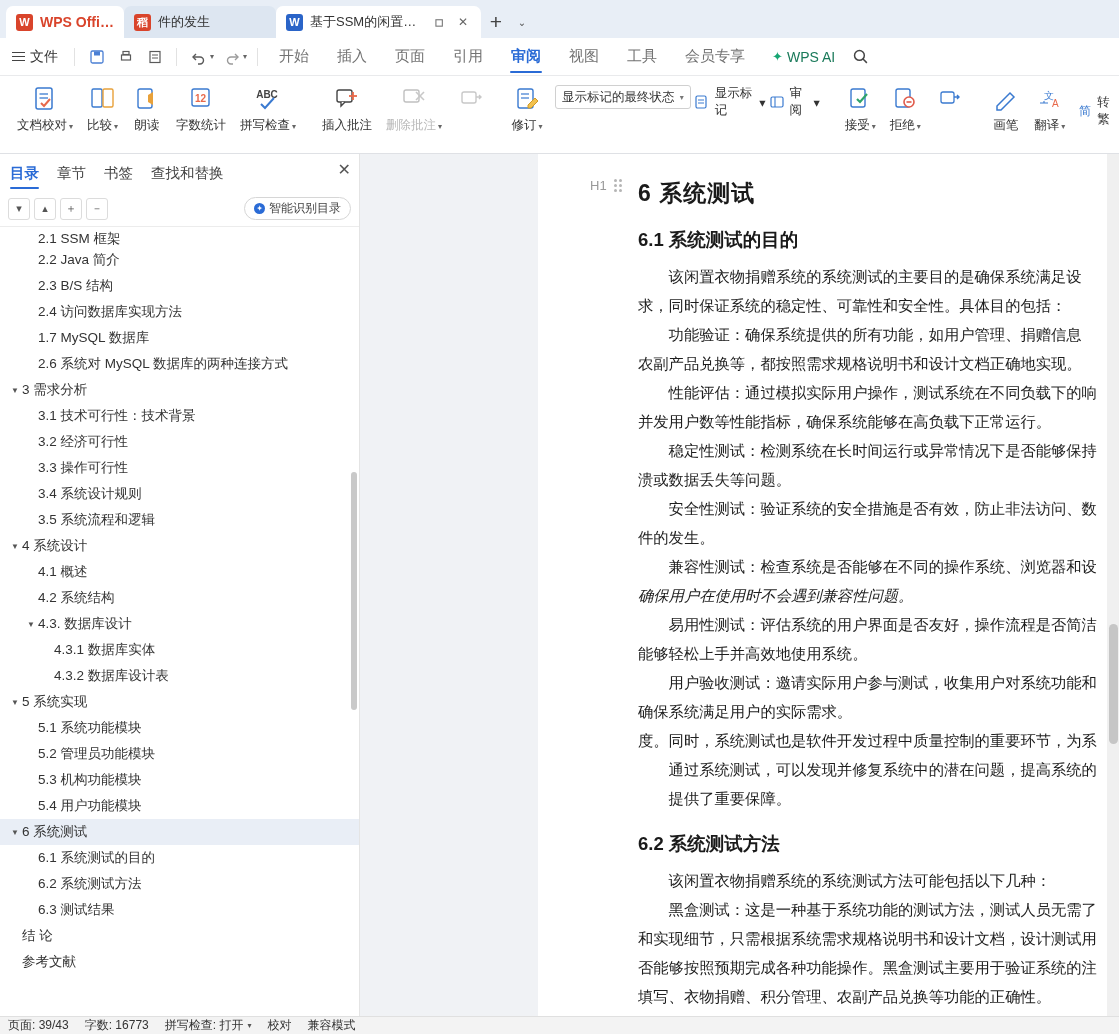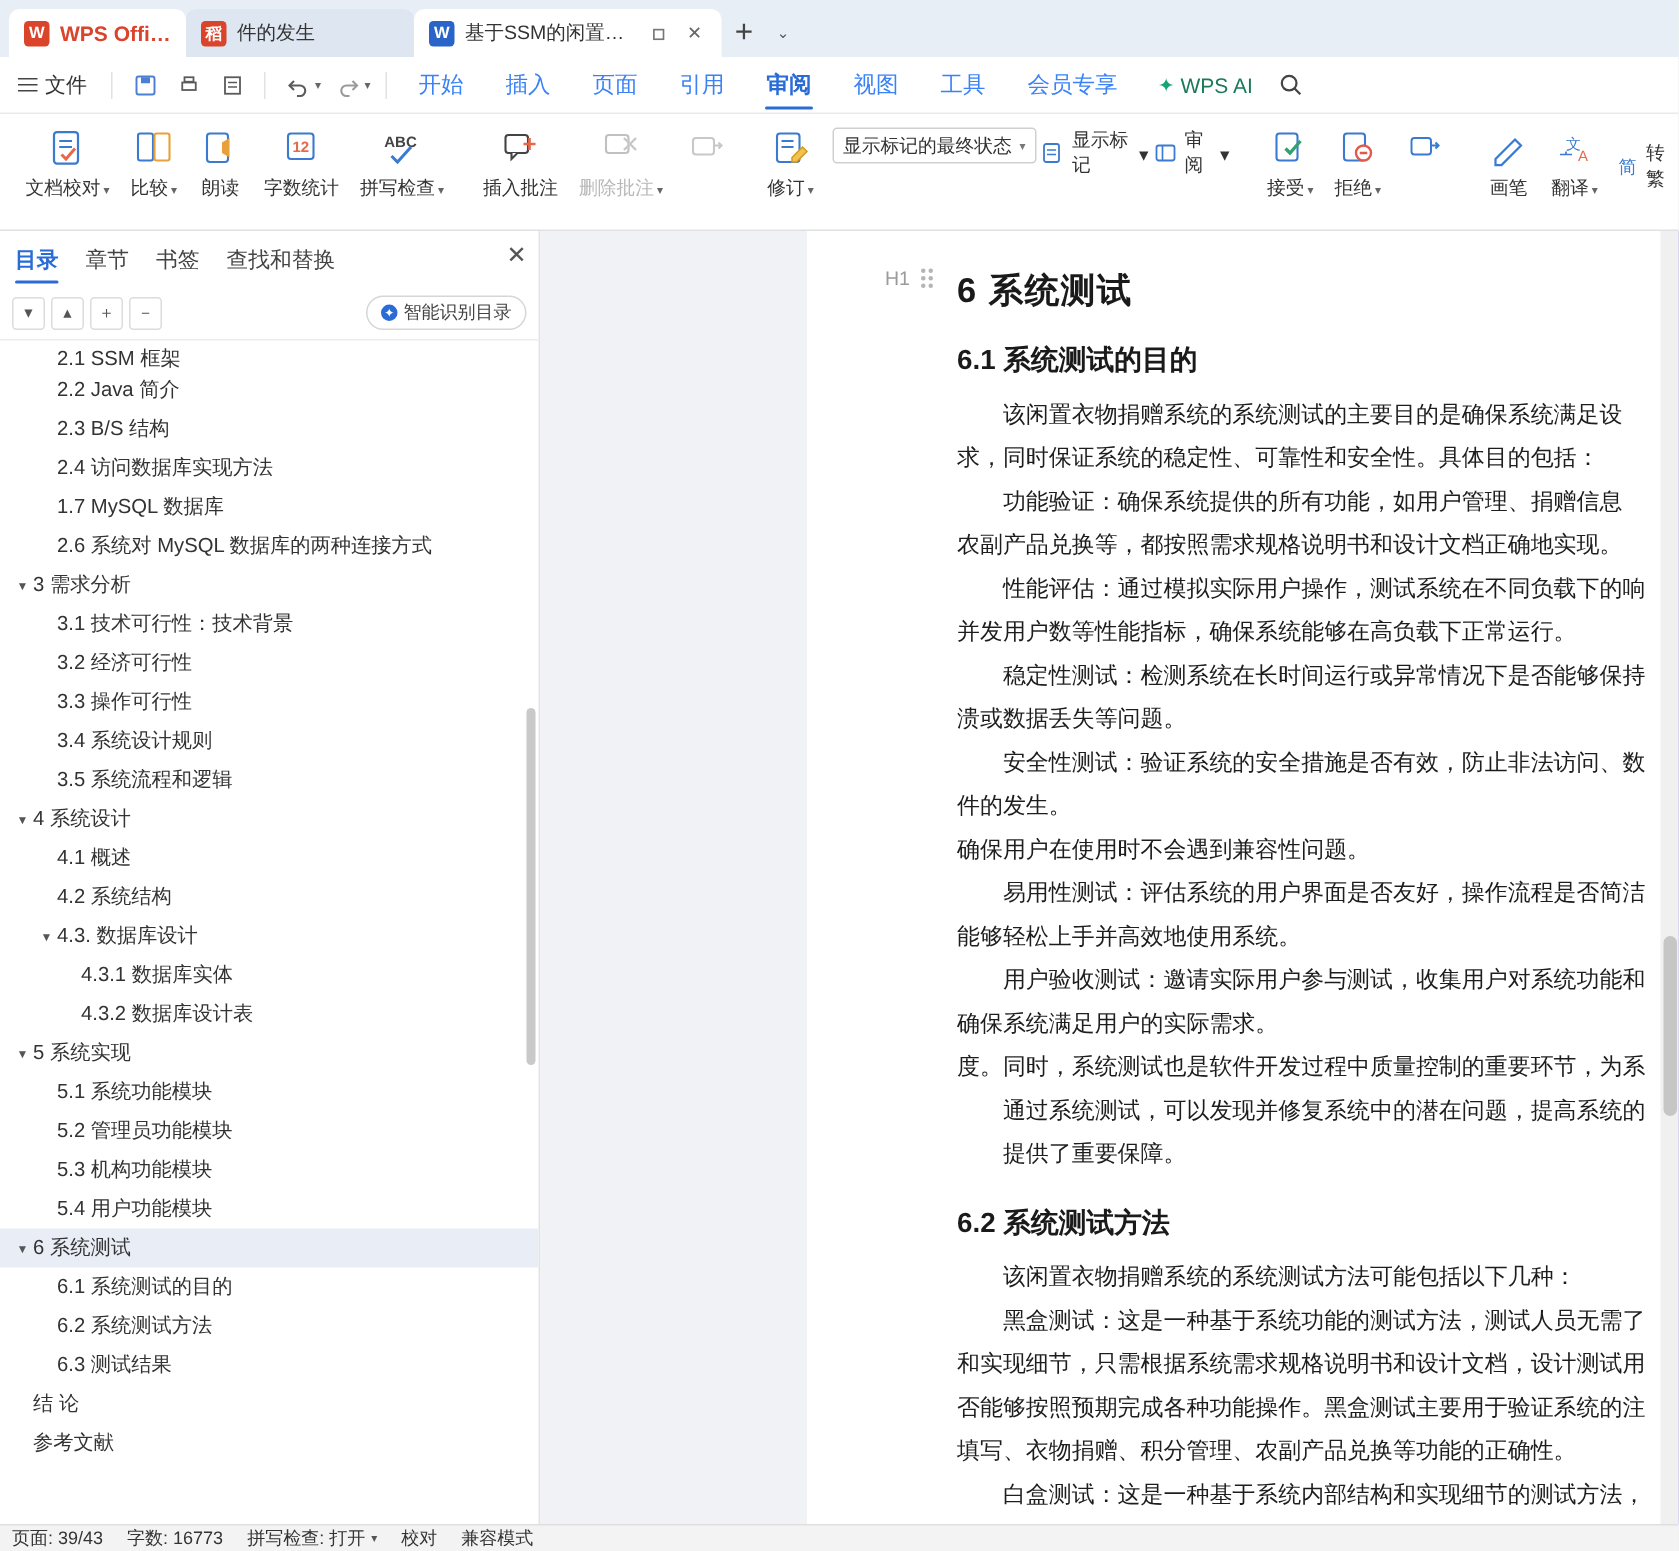--- a/index.html
+++ b/index.html
@@ -96,21 +96,21 @@
   .qicon {
     width: 27px; height: 26px;
     display: flex; align-items: center; justify-content: center;
     color: #5a5a5a;
   }
   .qicon svg { width: 16px; height: 16px; }
   .qcaret { font-size: 8px; color: #666; margin-left: -4px; margin-right: 2px;}
   .vdiv { width: 1px; height: 18px; background: #e2e2e2; margin: 0 6px; }
   .menuitem {
     font-size: 15px;
-    color: #3b82f6;
+    color: #737373;
     padding: 6px 13px;
     position: relative;
     white-space: nowrap;
   }
   .menuitem.sel { color: #2a6bd6; font-weight: bold; }
   .menuitem.sel::after {
     content: "";
     position: absolute;
     left: 12px; right: 12px; bottom: -1px;
     height: 2.5px; background: #2a6bd6; border-radius: 2px;
@@ -782,21 +782,22 @@
           <p class="docp" style="text-indent: 2em;">该闲置衣物捐赠系统的系统测试的主要目的是确保系统满足设</p>
           <p class="docp" style="text-indent: 0px;">求，同时保证系统的稳定性、可靠性和安全性。具体目的包括：</p>
           <p class="docp" style="text-indent: 2em;">功能验证：确保系统提供的所有功能，如用户管理、捐赠信息</p>
           <p class="docp" style="text-indent: 0px;">农副产品兑换等，都按照需求规格说明书和设计文档正确地实现。</p>
           <p class="docp" style="text-indent: 2em;">性能评估：通过模拟实际用户操作，测试系统在不同负载下的响</p>
           <p class="docp" style="text-indent: 0px;">并发用户数等性能指标，确保系统能够在高负载下正常运行。</p>
           <p class="docp" style="text-indent: 2em;">稳定性测试：检测系统在长时间运行或异常情况下是否能够保持</p>
           <p class="docp" style="text-indent: 0px;">溃或数据丢失等问题。</p>
           <p class="docp" style="text-indent: 2em;">安全性测试：验证系统的安全措施是否有效，防止非法访问、数</p>
           <p class="docp" style="text-indent: 0px;">件的发生。</p>
-          <p class="docp" style="text-indent: 0px;">确保用户在使用时不会遇到兼容性问题。</p>
+          <p class="docp" style="text-indent: 2em;">兼容性测试：检查系统是否能够在不同的操作系统、浏览器和设</p>
+          <p class="docp" style="text-indent: 0px; font-style: italic;">确保用户在使用时不会遇到兼容性问题。</p>
           <p class="docp" style="text-indent: 2em;">易用性测试：评估系统的用户界面是否友好，操作流程是否简洁</p>
           <p class="docp" style="text-indent: 0px;">能够轻松上手并高效地使用系统。</p>
           <p class="docp" style="text-indent: 2em;">用户验收测试：邀请实际用户参与测试，收集用户对系统功能和</p>
           <p class="docp" style="text-indent: 0px;">确保系统满足用户的实际需求。</p>
           <p class="docp" style="text-indent: 0px;">度。同时，系统测试也是软件开发过程中质量控制的重要环节，为系</p>
           <p class="docp" style="text-indent: 2em;">通过系统测试，可以发现并修复系统中的潜在问题，提高系统的</p>
           <p class="docp" style="text-indent: 2em;">提供了重要保障。</p>
           <h2 class="doch2">6.2 系统测试方法</h2>
           <p class="docp" style="text-indent: 2em;">该闲置衣物捐赠系统的系统测试方法可能包括以下几种：</p>
           <p class="docp" style="text-indent: 2em; font-family: Liberation Serif, serif;">黑盒测试：这是一种基于系统功能的测试方法，测试人员无需了</p>

